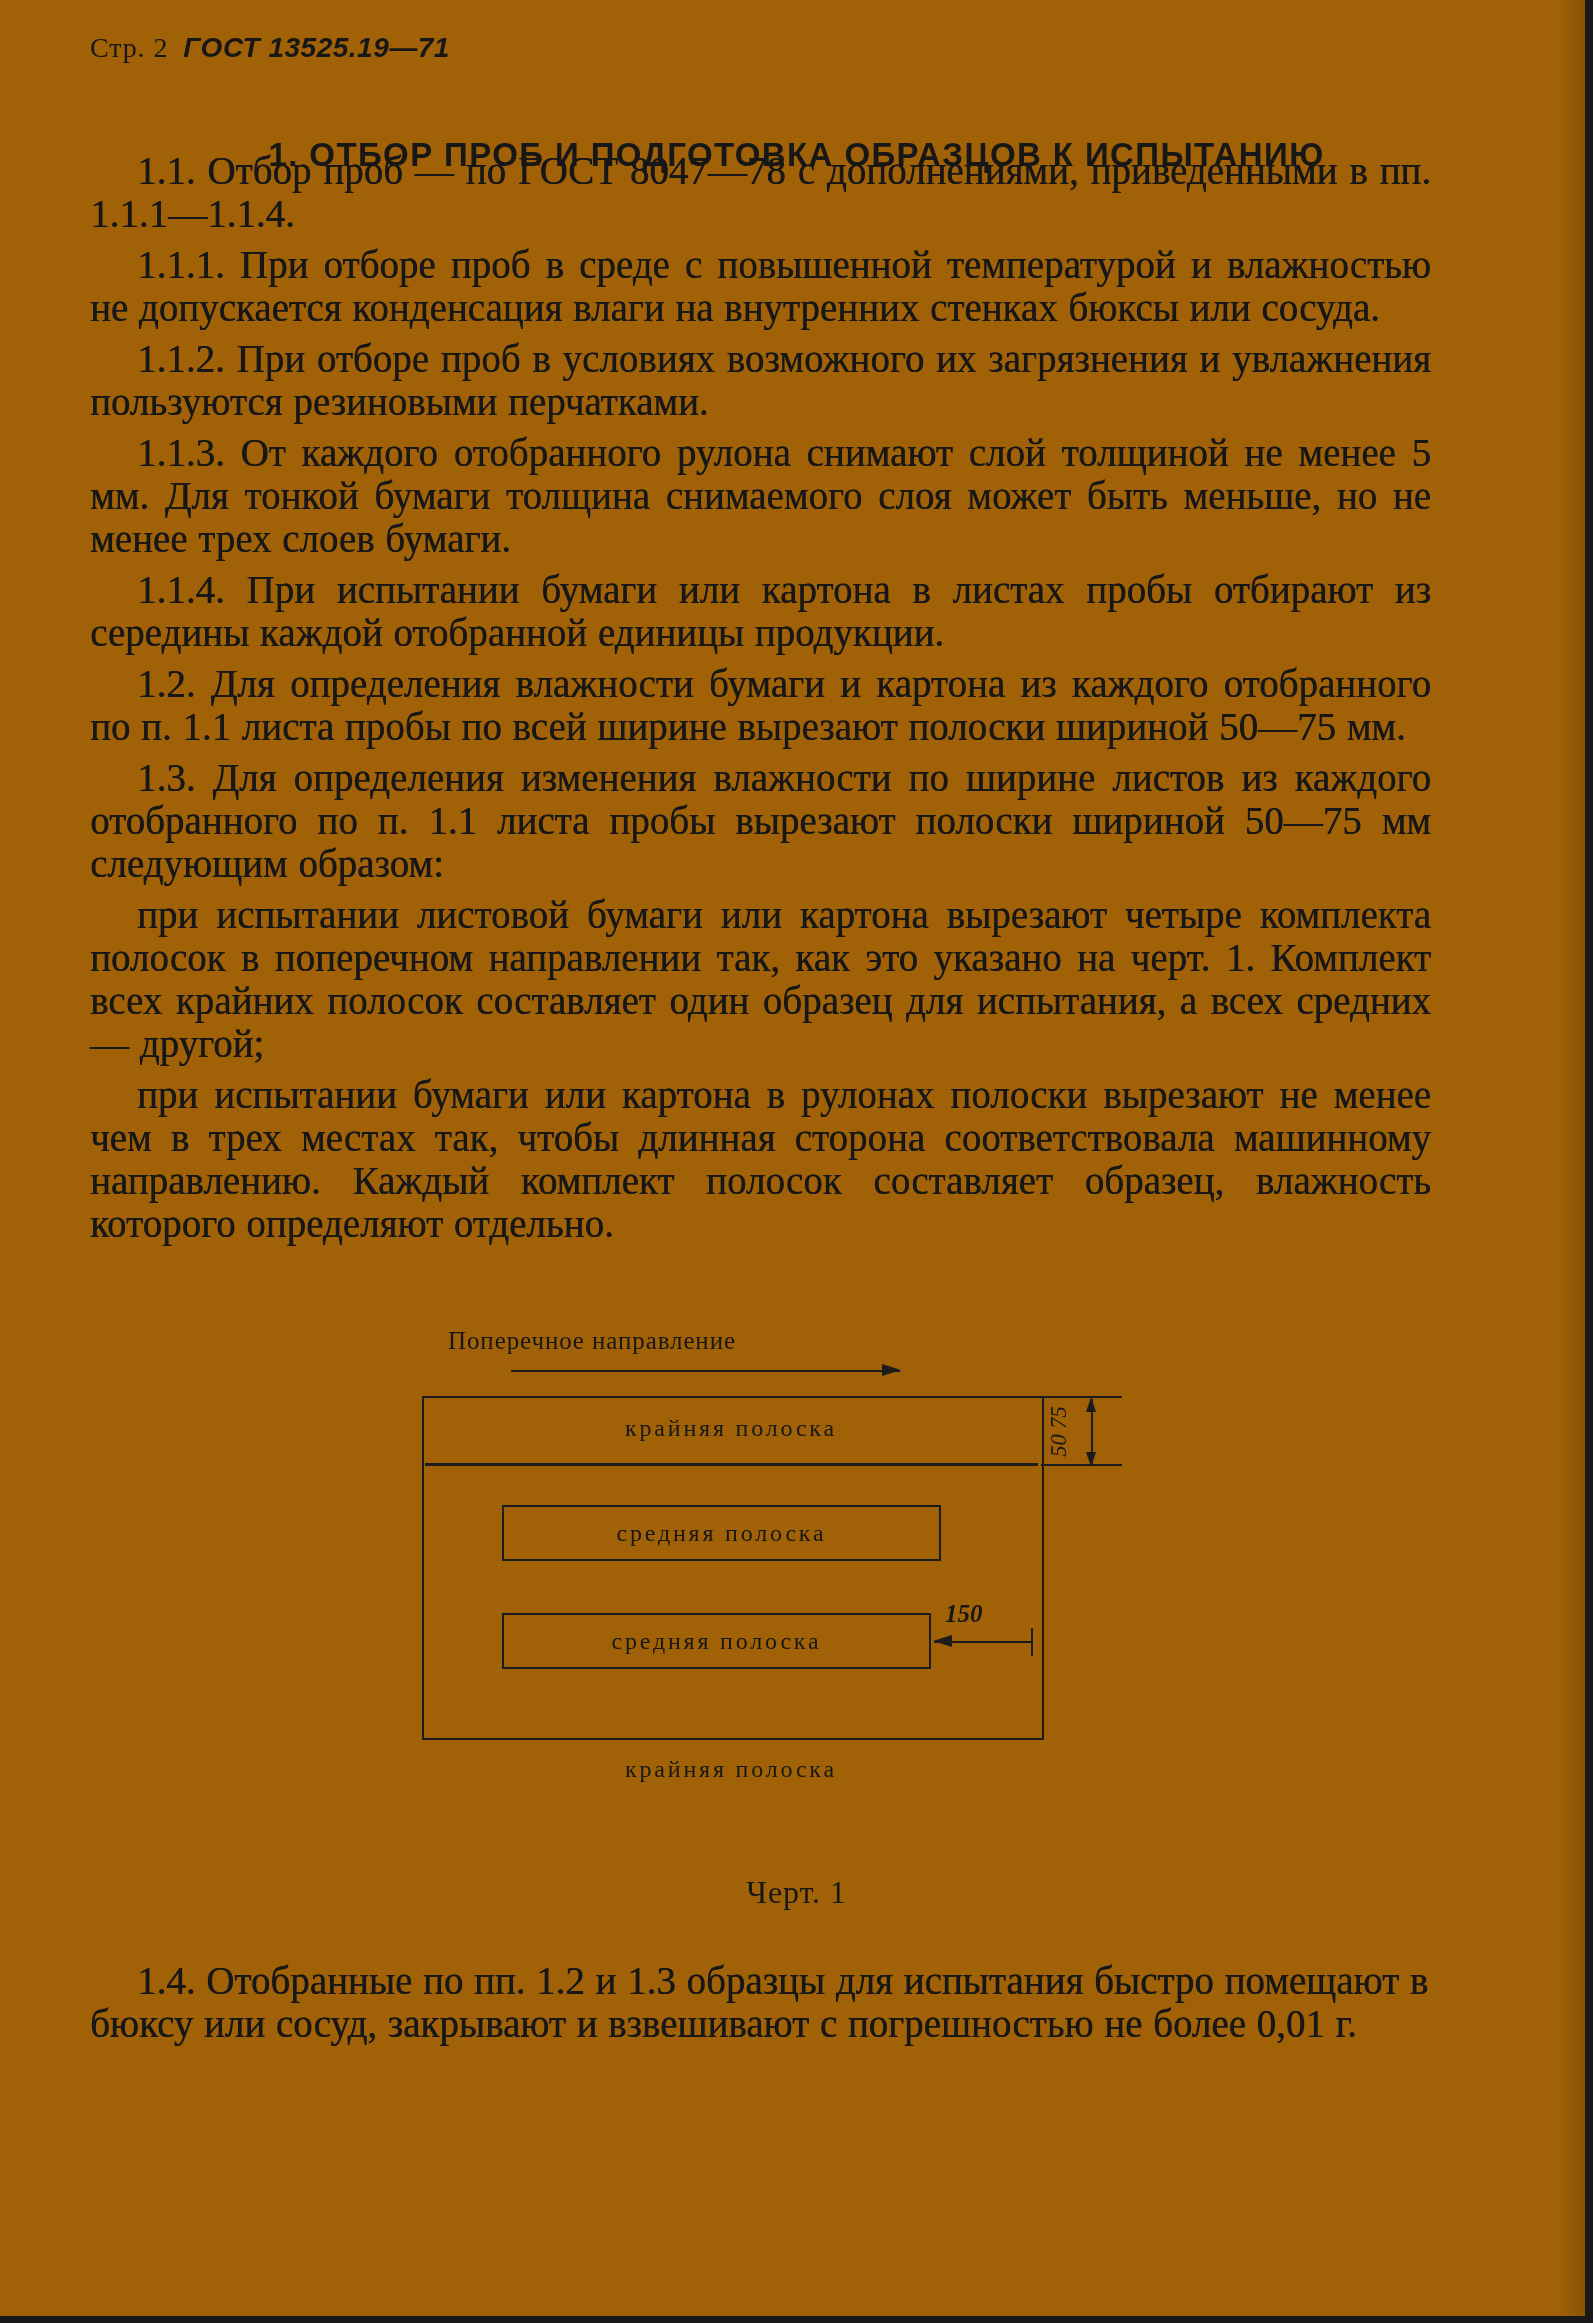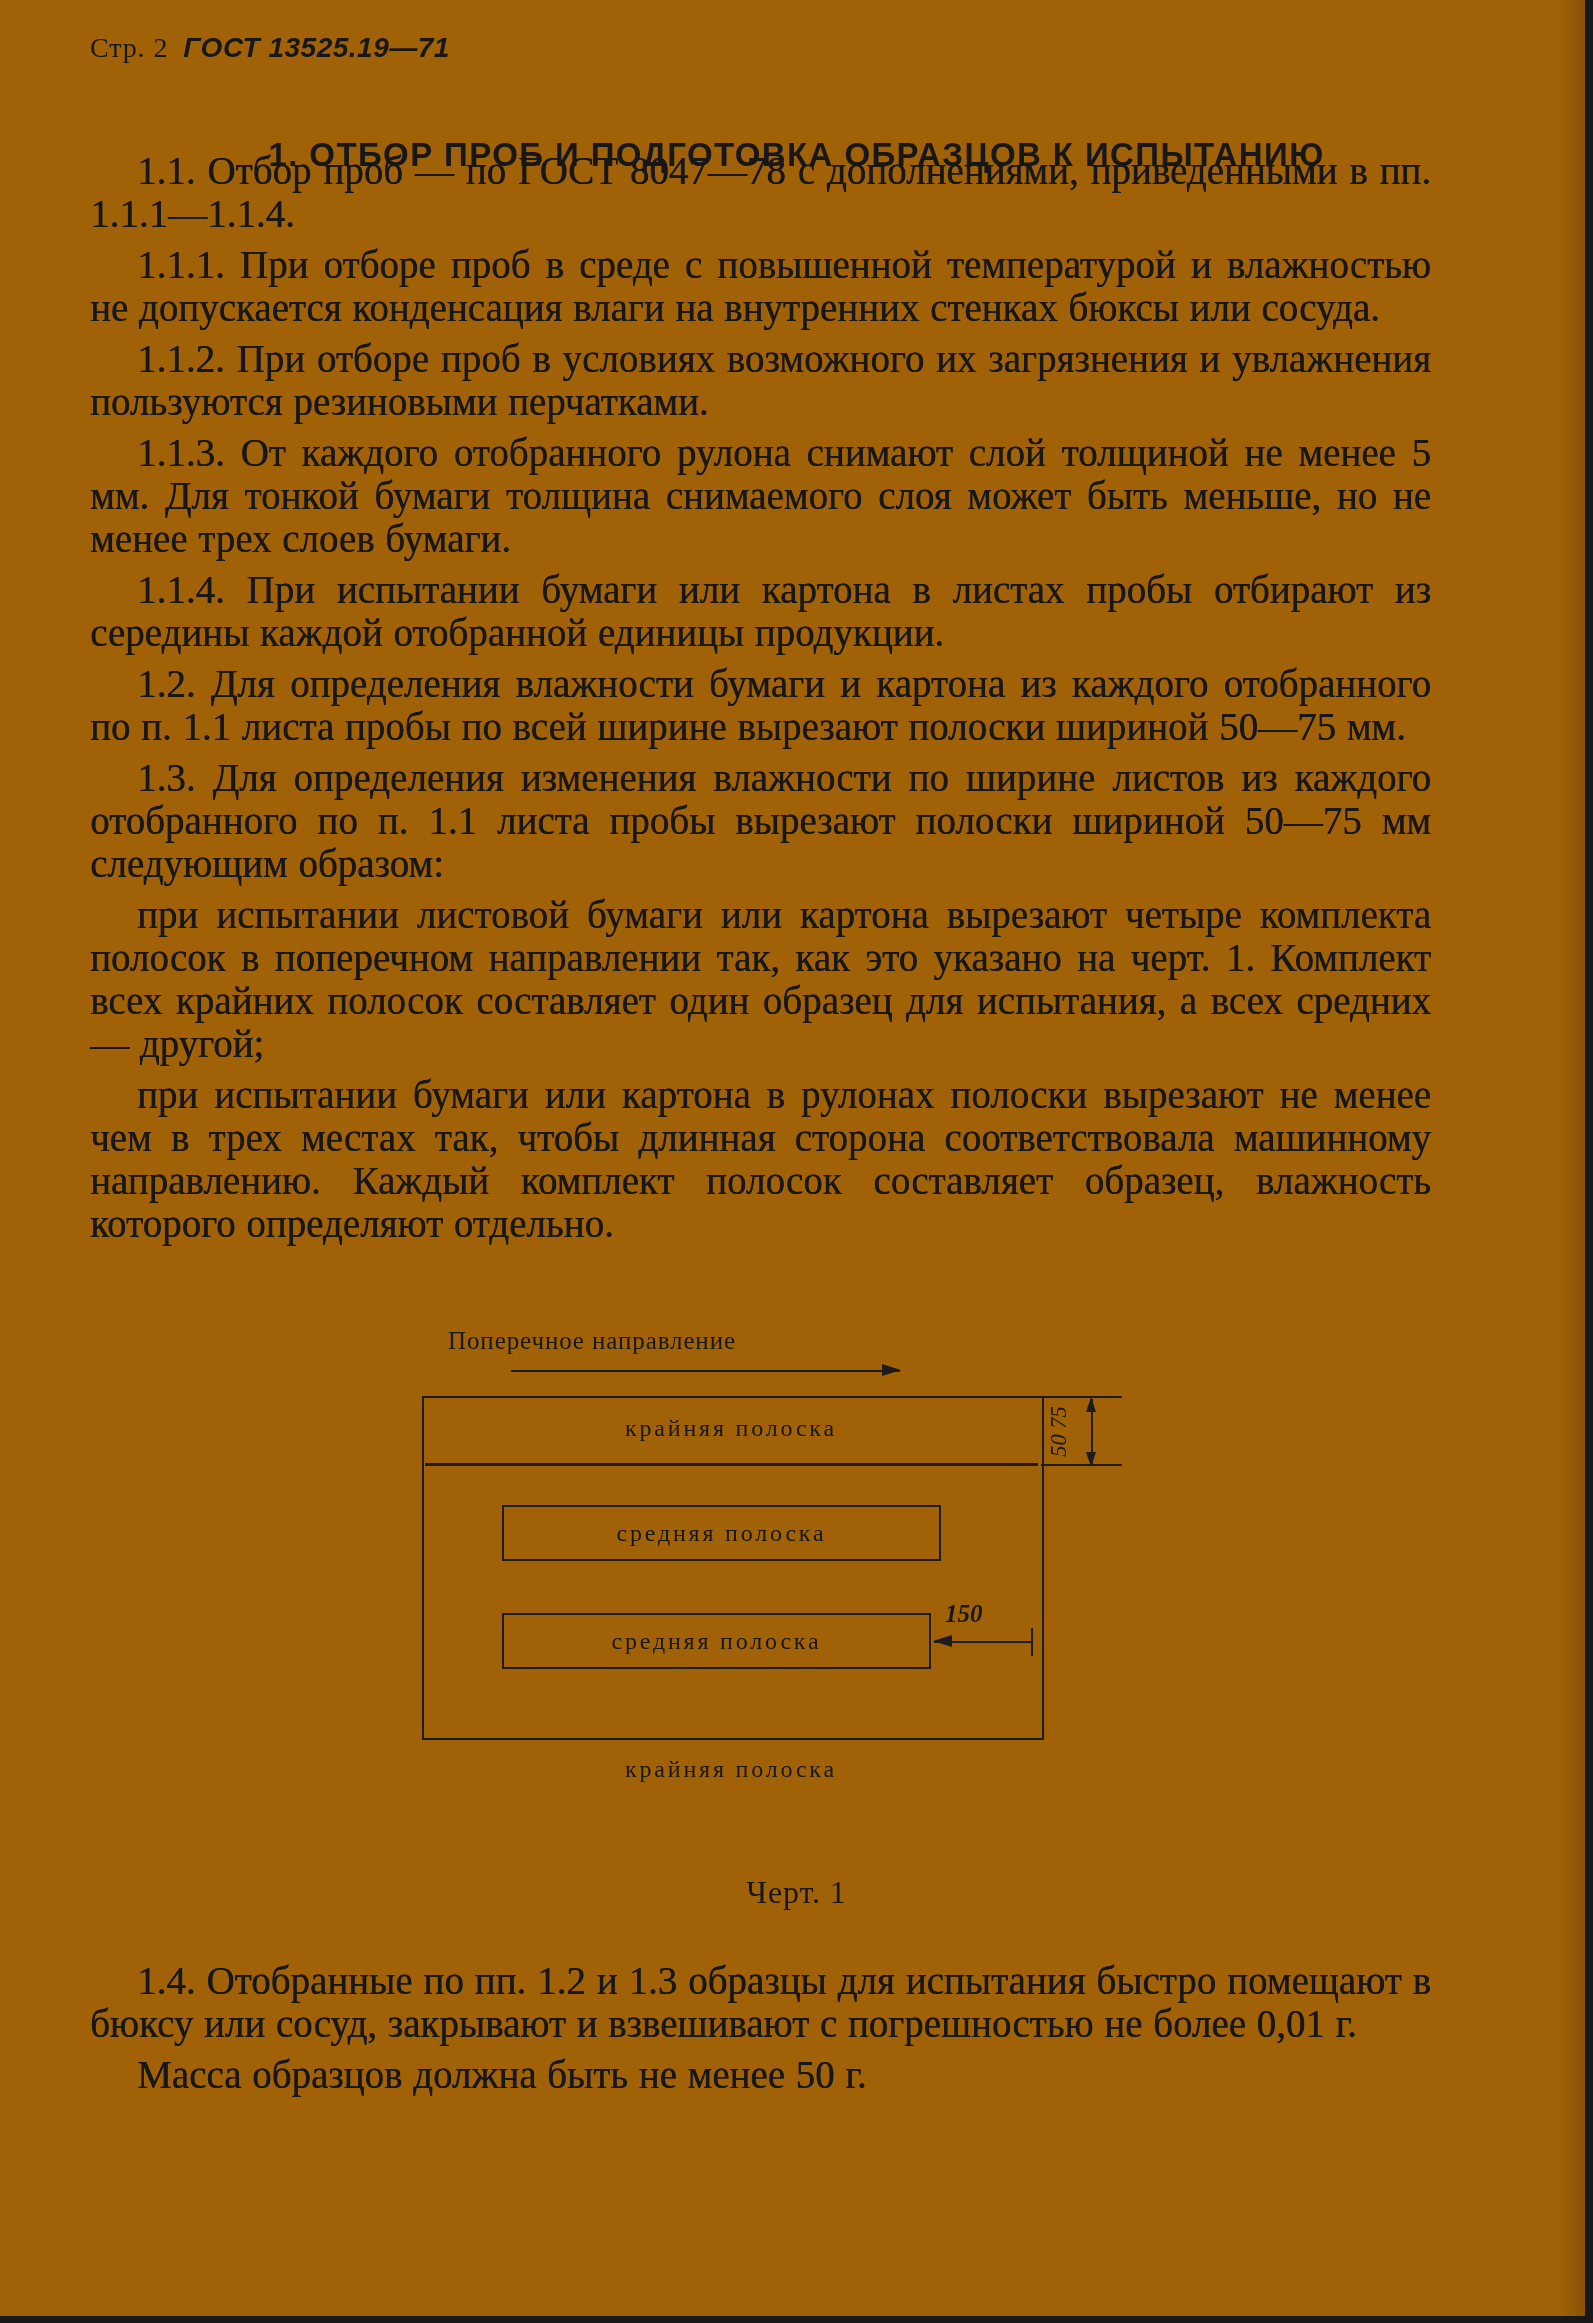--- a/index.html
+++ b/index.html
@@ -156,20 +156,19 @@
     <div class="figline hdim-tick"></div>
     <div class="hdim-label">150</div>
 
     <div class="strip-label bottom-strip-label">крайняя полоска</div>
   </div>
 
   <div class="caption">Черт. 1</div>
 
   <div class="footer-text">
     <p>1.4. Отобранные по пп. 1.2 и 1.3 образцы для испытания быстро помещают в бюксу или сосуд, закрывают и взвешивают с погрешностью не более 0,01 г.</p>
-    <p>Масса образцов должна быть не менее 50 г.</p>
   </div>
 
   <div class="shade-right"></div>
   <div class="edge-right"></div>
   <div class="edge-bottom"></div>
 </div>
 
 
 </body></html>

